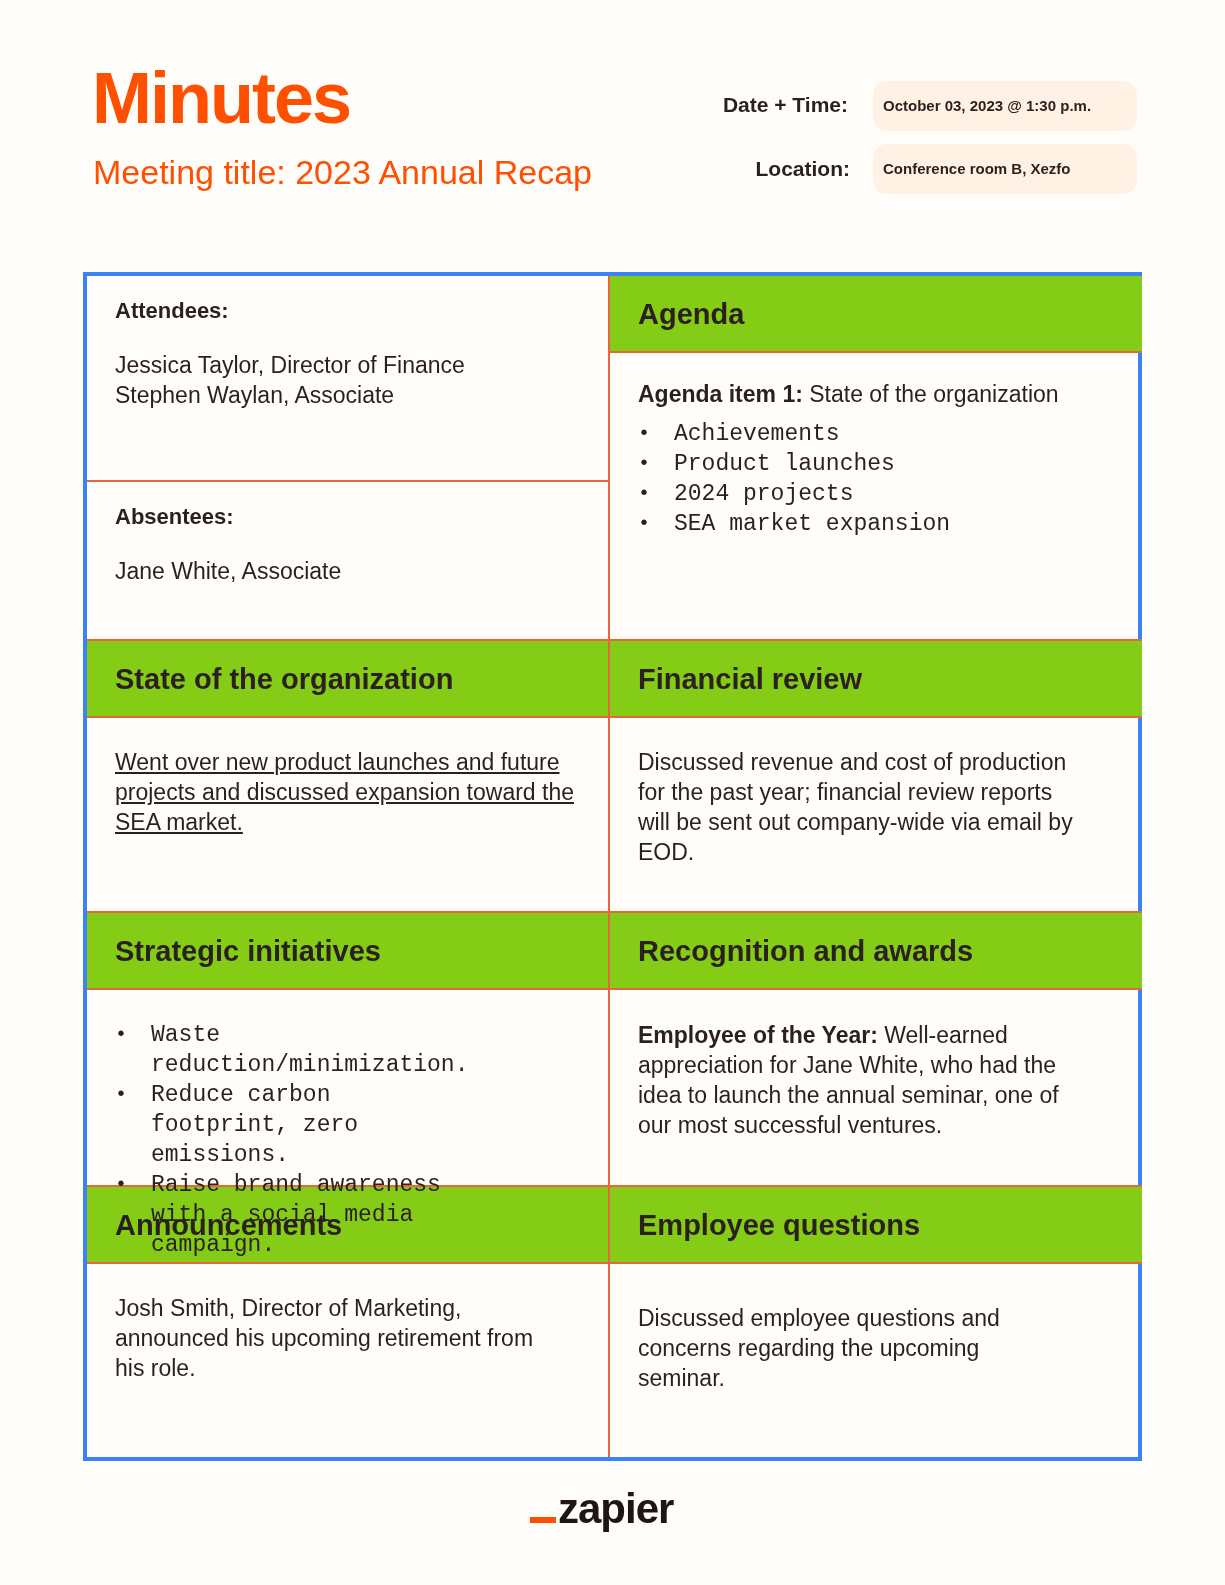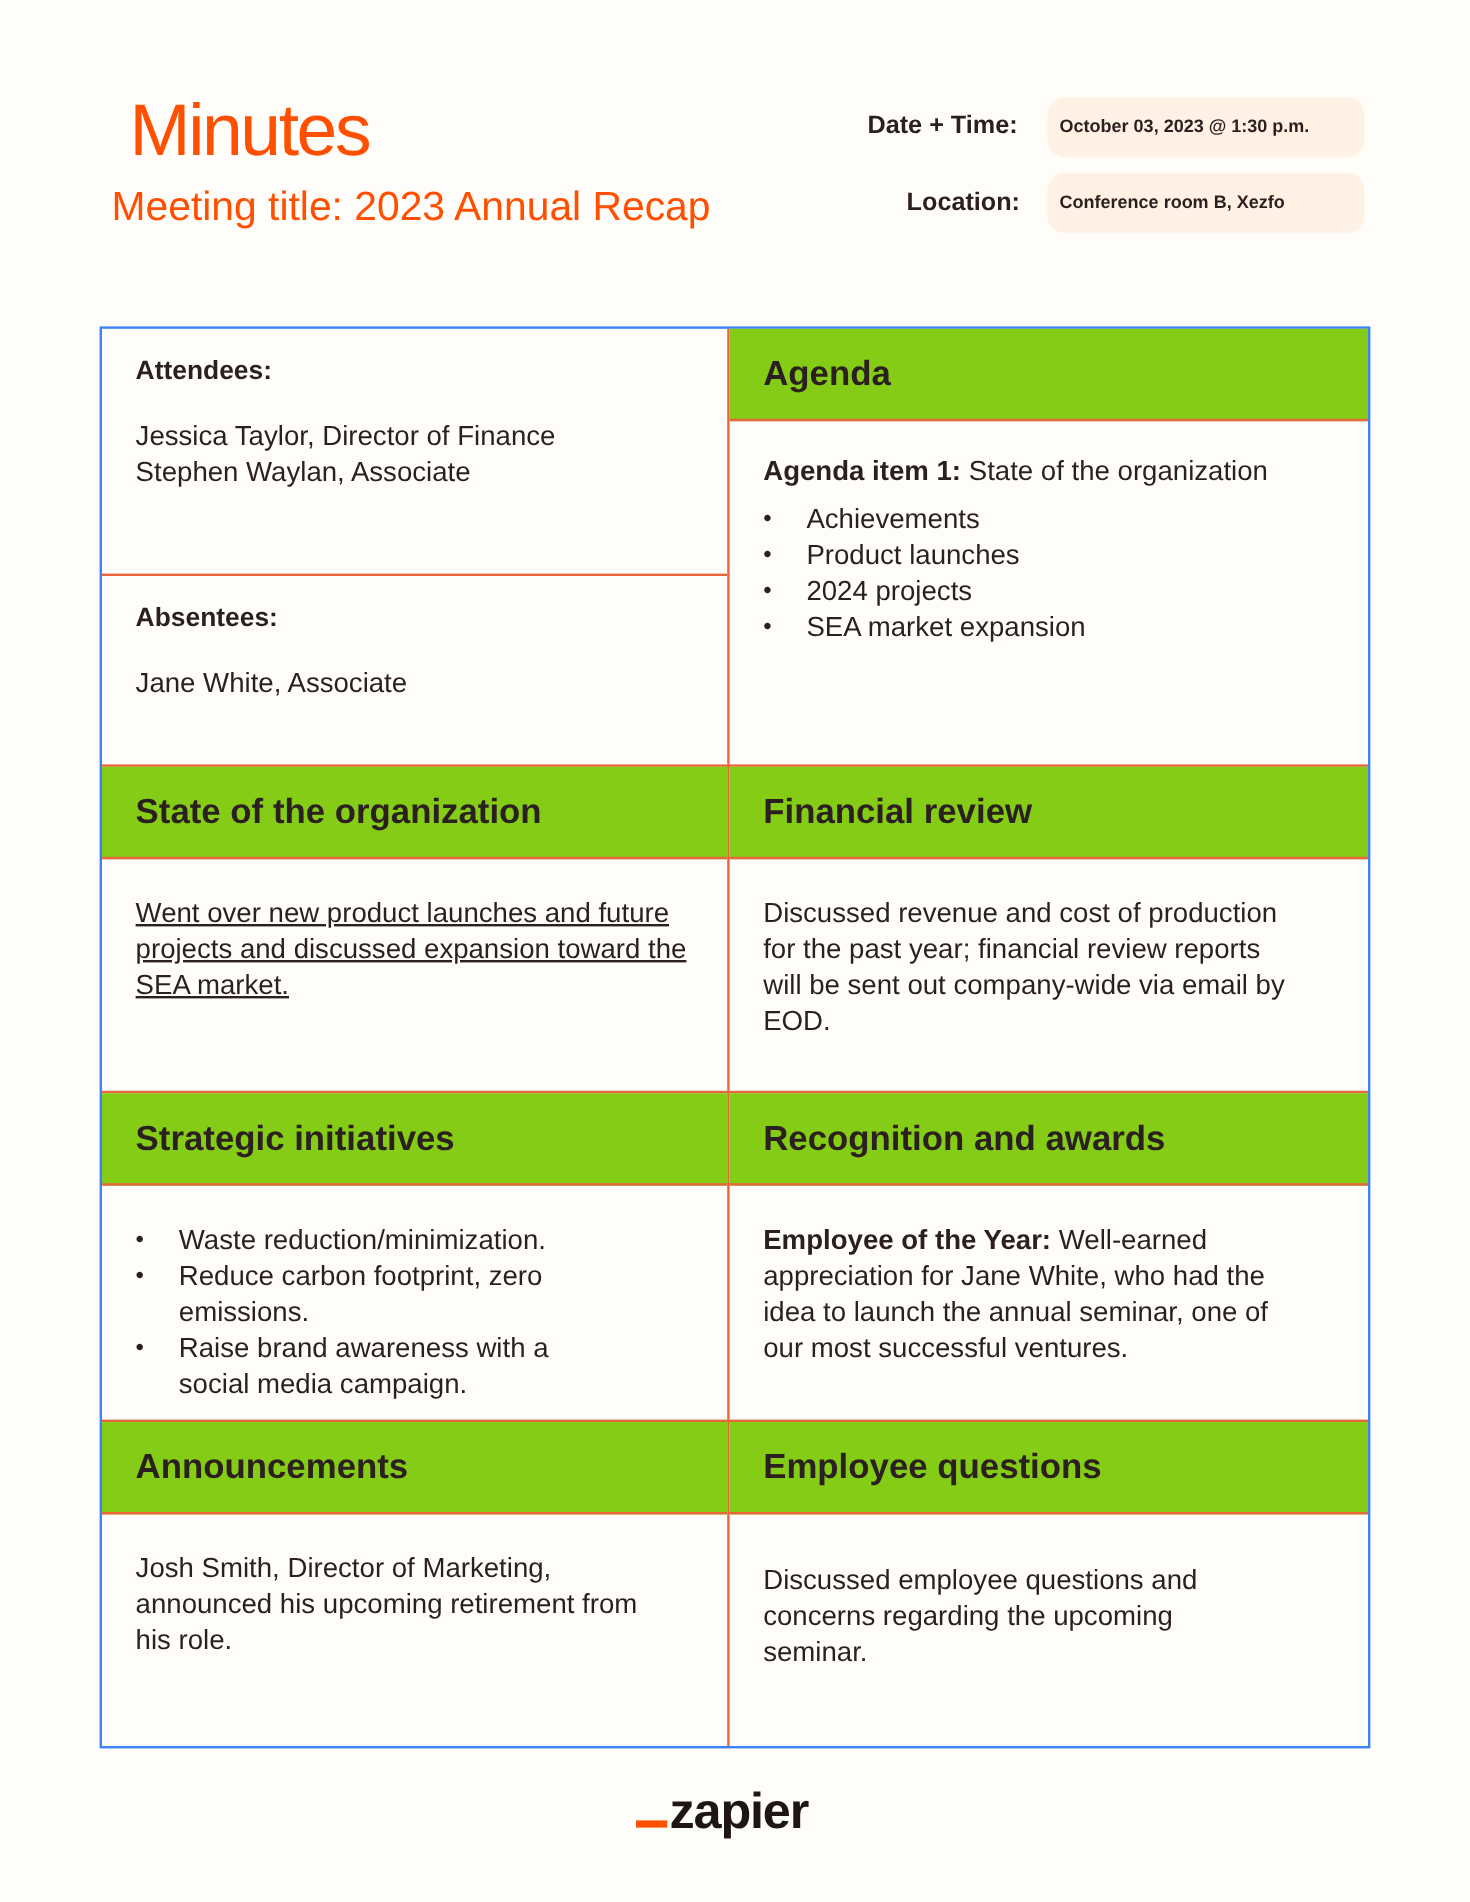--- a/index.html
+++ b/index.html
@@ -1,48 +1,48 @@
 <!DOCTYPE html>
 <html><head>
 <meta charset="utf-8">
 <style>
   html, body { margin:0; padding:0; }
   body {
     width:1225px; height:1585px; background:#fffdf9; position:relative;
     font-family:"Liberation Sans", sans-serif; color:#2b1f1f; overflow:hidden;
   }
   .title {
-    position:absolute; left:92px; top:62px; margin:16px;
-    font-size:61px; font-weight:normal; color:#ff4f00; letter-spacing:-2px; line-height:1;
+    position:absolute; left:92px; top:62px; margin:0;
+    font-size:72px; font-weight:bold; color:#ff4f00; letter-spacing:-2px; line-height:1;
   }
   .subtitle {
     position:absolute; left:93px; top:154px; font-size:34px; color:#ff4f00; line-height:1.1;
   }
   .meta-label {
     position:absolute; font-size:21px; font-weight:bold; color:#2b1f1f; text-align:right; width:200px;
   }
   .meta-value {
     position:absolute; left:873px; width:264px; height:50px; background:#fff1e3;
     font-size:15px; font-weight:bold; line-height:50px; padding-left:10px; box-sizing:border-box; color:#2b1f1f;border-radius:14px;
   }
   .grid {
     position:absolute; left:83px; top:272px; width:1059px;
-    border:2px solid #3b82f6; box-sizing:border-box;
+    border:4px solid #3b82f6; box-sizing:border-box;
     display:grid; grid-template-columns: 523px 532px;
   }
   .cell { box-sizing:border-box; padding:0 28px; }
   .lcol { border-right:2px solid #e8673a; }
   .hdr {
     background:#84cc16; height:77px; line-height:77px;
     font-size:29px; font-weight:bold; border-bottom:2px solid #e8673a;
   }
   .body-text { font-size:23px; line-height:30px; }
   .bordertop { border-top:2px solid #e8673a; }
   .lbl { font-size:22px; font-weight:bold; }
-  ul { margin:0; padding:0; list-style:none; }
+  ul { margin:0; padding:0; list-style:none;font-family:Liberation Mono, monospace; }
   ul li { position:relative; padding-left:36px; font-size:23px; line-height:30px; }
   ul li::before { content:"•"; position:absolute; left:0; top:0; font-size:20px; }
   .logo {
     position:absolute; left:530px; top:1485px; font-size:42px; font-weight:bold; letter-spacing:-1px; color:#201515;
   }
   .logo-bar { display:inline-block; width:26px; height:6px; background:#ff4f00; vertical-align:baseline; margin-right:2px; }
 </style>
 </head>
 <body>
 

